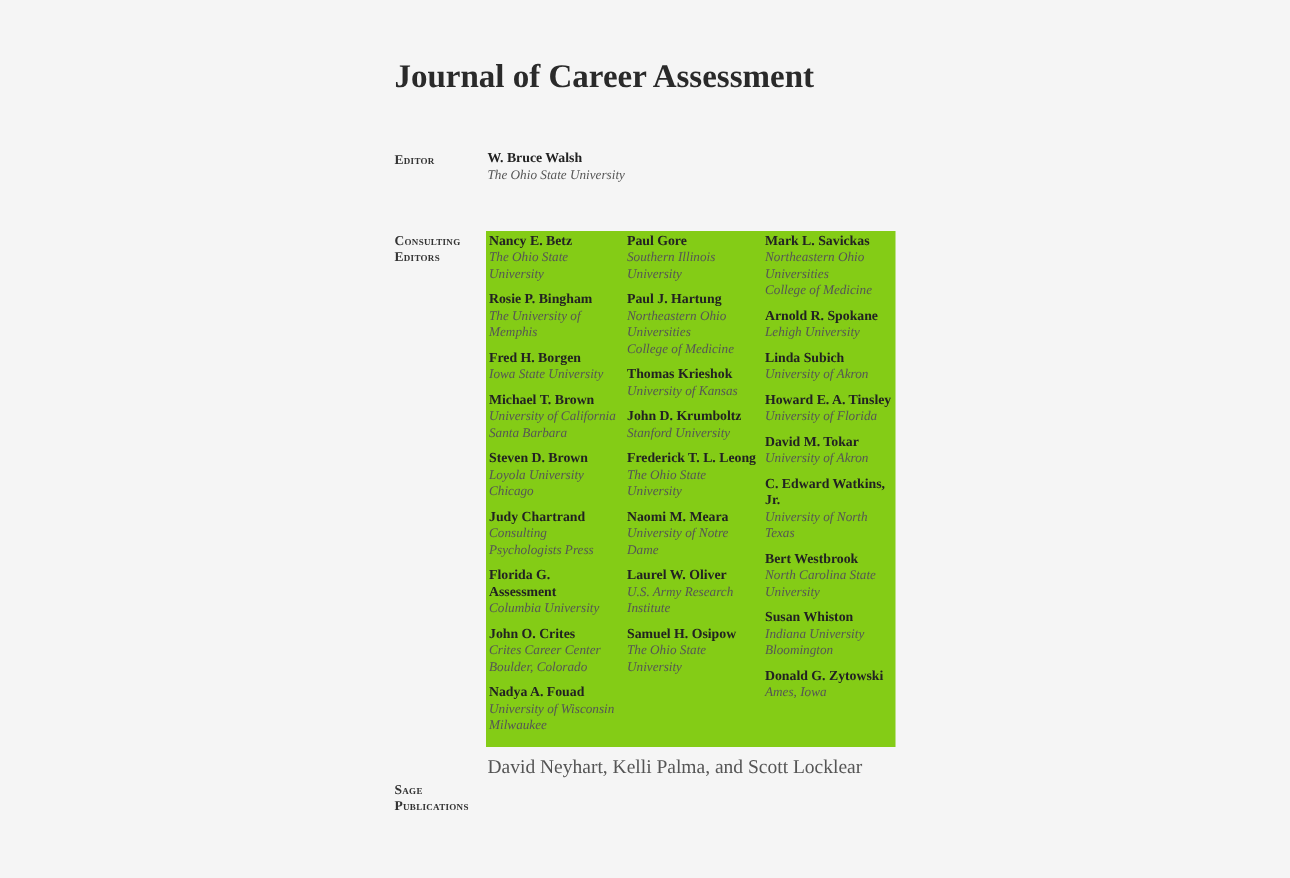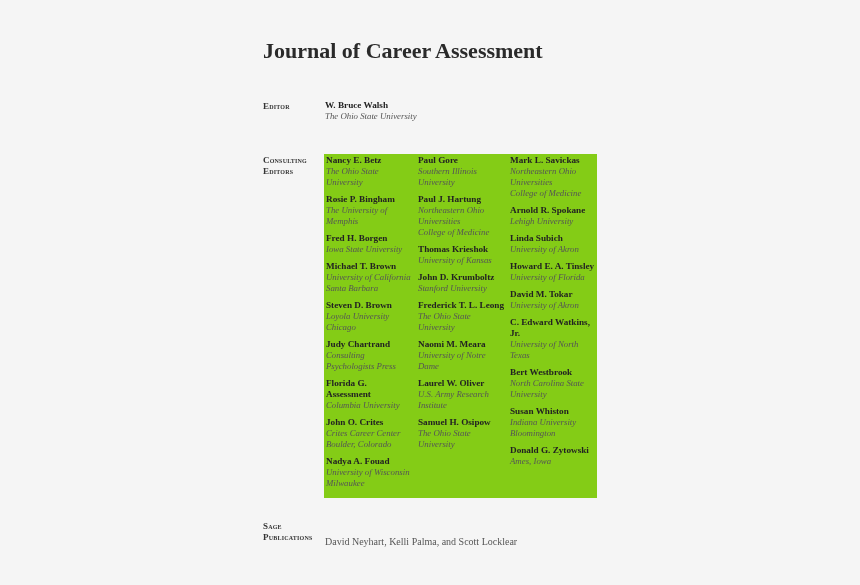--- a/index.html
+++ b/index.html
@@ -21,21 +21,21 @@
   .panel {
     position:absolute; left:324px; top:154px; width:273px; height:344px; background:#84cc16;
   }
   .col { position:absolute; top:1px; }
   .col1 { left:2px; width:92px; }
   .col2 { left:94px; width:92px; }
   .col3 { left:186px; width:92px; }
   .entry { margin-bottom:6px; }
   .footer-label { position:absolute; left:263px; top:521px; }
   .footer-names {
-    position:absolute; left:325px; top:537px; font-size:10px; color:#555; line-height:10px;
+    position:absolute; left:325px; top:506px; font-size:13px; color:#555; line-height:10px;
   }
 </style>
 </head>
 <body>
 
 <div class="title">Journal of Career Assessment</div>
 
 <div class="label" style="top:101px;">Editor</div>
 <div class="editor-block">
   <div class="name">W. Bruce Walsh</div>

